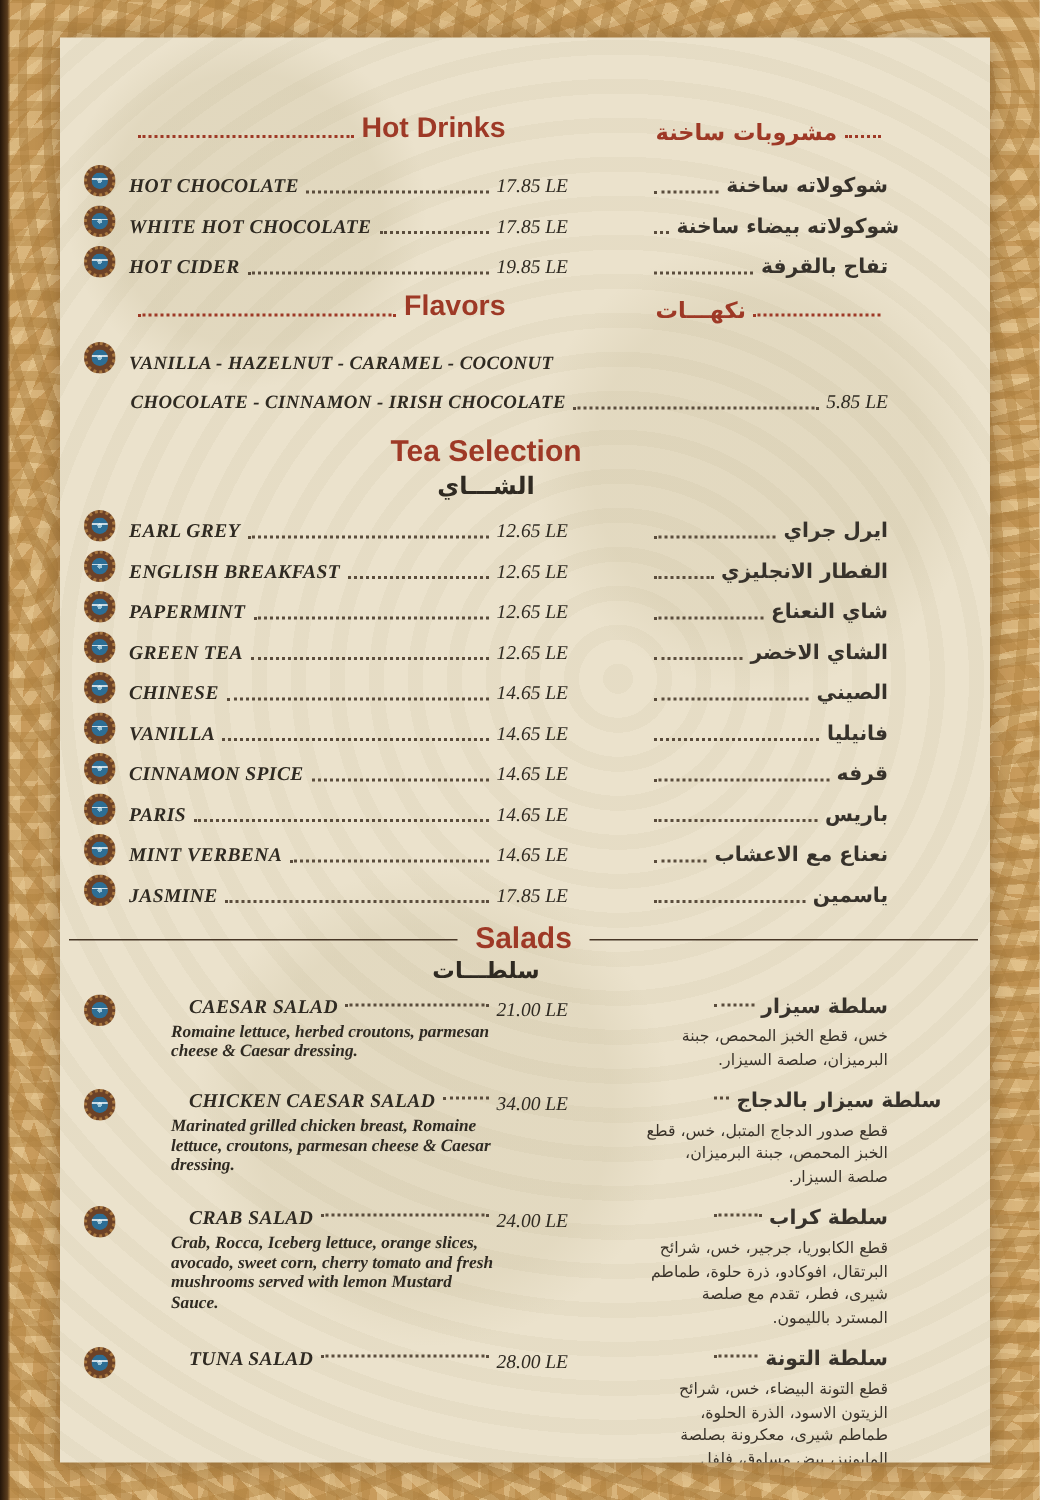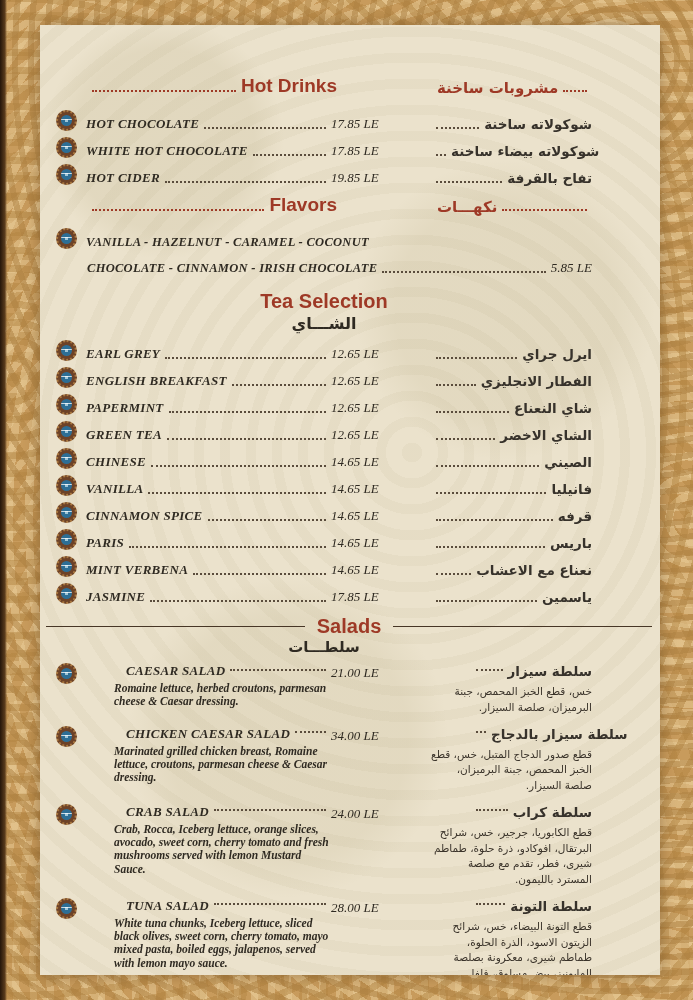--- a/index.html
+++ b/index.html
@@ -394,21 +394,20 @@
 
   <div class="sal">
     <span class="cap">
         <span class="cap-core"></span>
       </span>
     <div class="s-en">
       <div class="s-name-row">
           <span class="en-name">TUNA SALAD</span>
           <span class="dots"></span>
         </div>
-      <div class="desc-en">White tuna chunks, Iceberg lettuce, sliced black olives, sweet corn, cherry tomato, mayo mixed pasta, boiled eggs, jalapenos, served with lemon mayo sauce.</div>
     </div>
     <span class="s-price">28.00 LE</span>
     <div class="s-ar">
       <div class="s-name-row">
           <span class="dots"></span>
           <span class="ar-name" dir="rtl">سلطة التونة</span>
         </div>
       <div class="desc-ar">قطع التونة البيضاء، خس، شرائح الزيتون الاسود، الذرة الحلوة، طماطم شيرى، معكرونة بصلصة المايونيز، بيض مسلوق، فلفل هلابينيو، تقدم مع مايونيز بالليمون.</div>
     </div>
   </div>

